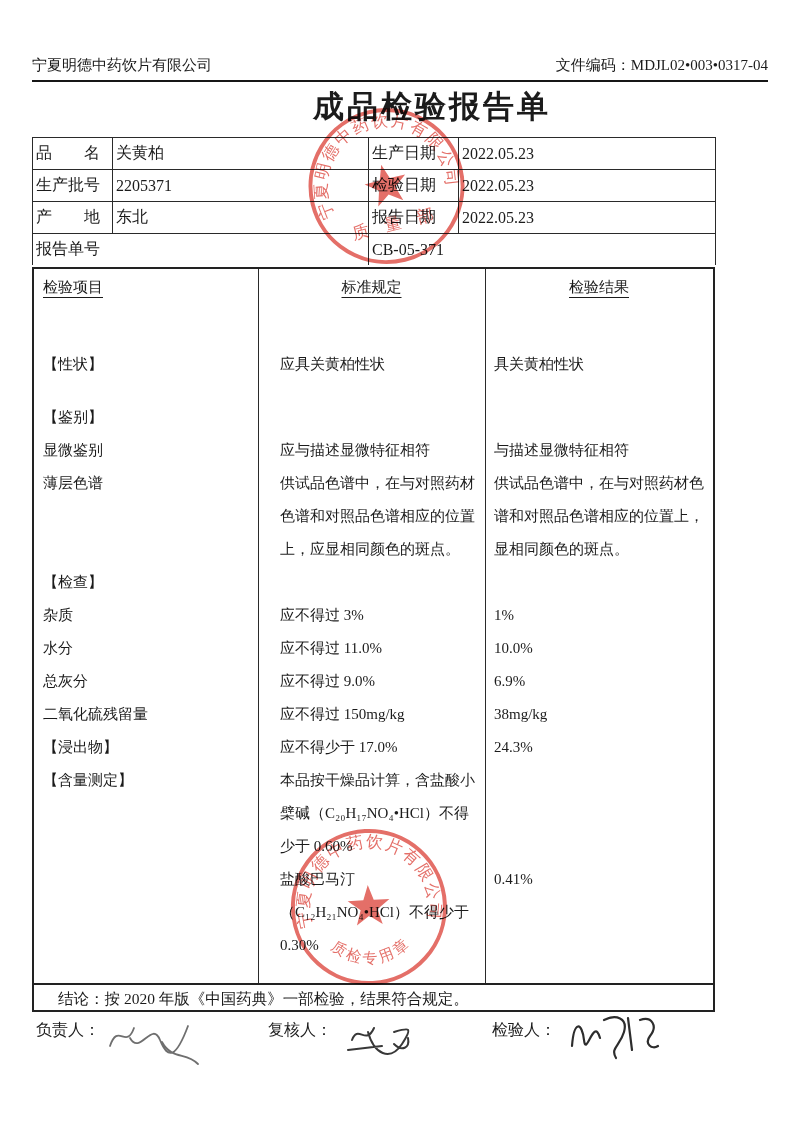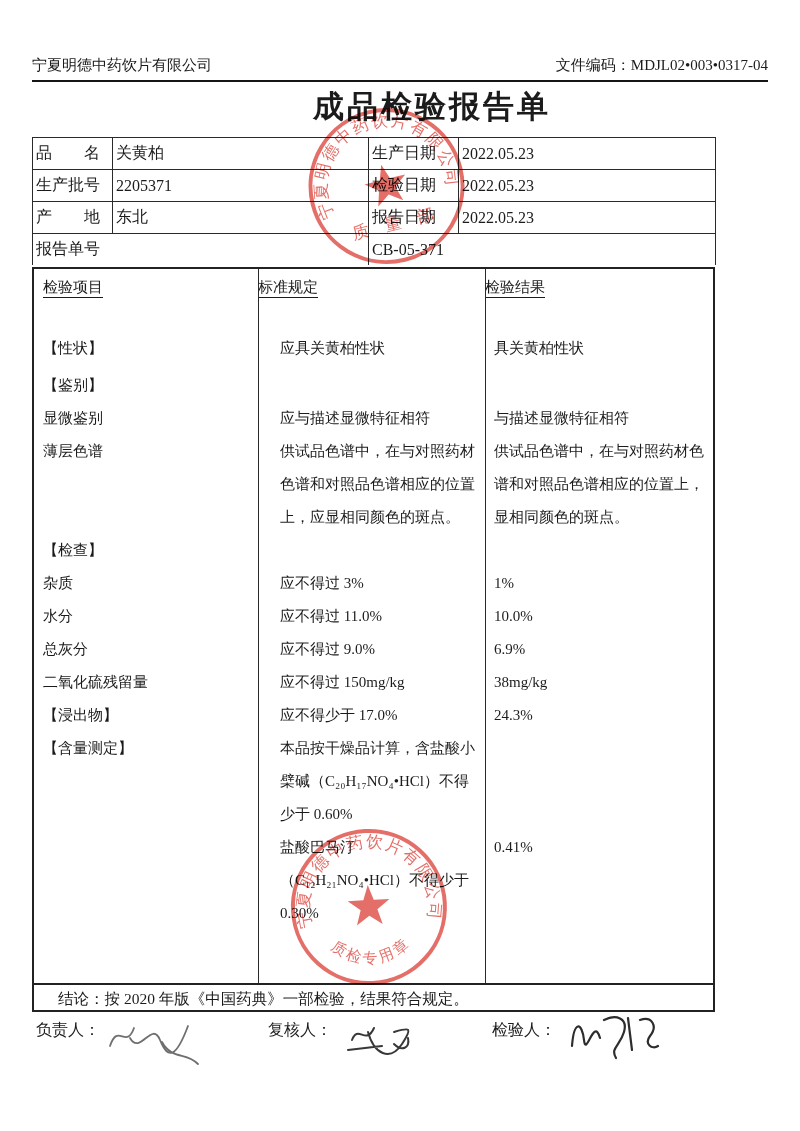--- a/index.html
+++ b/index.html
@@ -21,22 +21,22 @@
     border:2px solid #222;border-top-width:2.5px;font-size:15px;
   }
   .vline{position:absolute;top:0;width:0;height:714px;border-left:1.5px solid #2a2a2a;}
   .v1{left:224px;} .v2{left:451px;}
   .mrow{display:grid;grid-template-columns:224px 227px 1fr;min-height:33px;line-height:33px;}
   .mrow .c1{padding-left:9px;}
   .mrow .c2{padding-left:22px;padding-right:6px;}
   .mrow .c3{padding-left:9px;padding-right:6px;}
   .mrow-head{margin-top:2px;}
   .mrow-head .c1{text-decoration:underline;text-underline-offset:5px;}
-  .mrow-head .c2,.mrow-head .c3{text-decoration:underline;text-underline-offset:5px;padding:0;}
-  .gap-lg{margin-top:28px;} .gap-sm{margin-top:4px;}
+  .mrow-head .c2,.mrow-head .c3{text-align:center;text-decoration:underline;text-underline-offset:5px;padding:0;}
+  .gap-lg{margin-top:44px;} .gap-sm{margin-top:20px;}
   .conclusion-row{
     position:absolute;left:0;top:714px;width:100%;box-sizing:border-box;height:29px;
     border-top:2px solid #222;line-height:27px;padding-left:24px;font-size:15.5px;
   }
   
   .stamp{position:absolute;opacity:.82;mix-blend-mode:multiply;pointer-events:none;}
   .stamp-upper{left:302px;top:101px;transform:rotate(-14deg);}
   .stamp-lower{left:284px;top:822px;transform:rotate(-3deg);}
   
   .sig-row{position:absolute;left:0;top:1016px;width:800px;height:70px;font-size:16px;}

